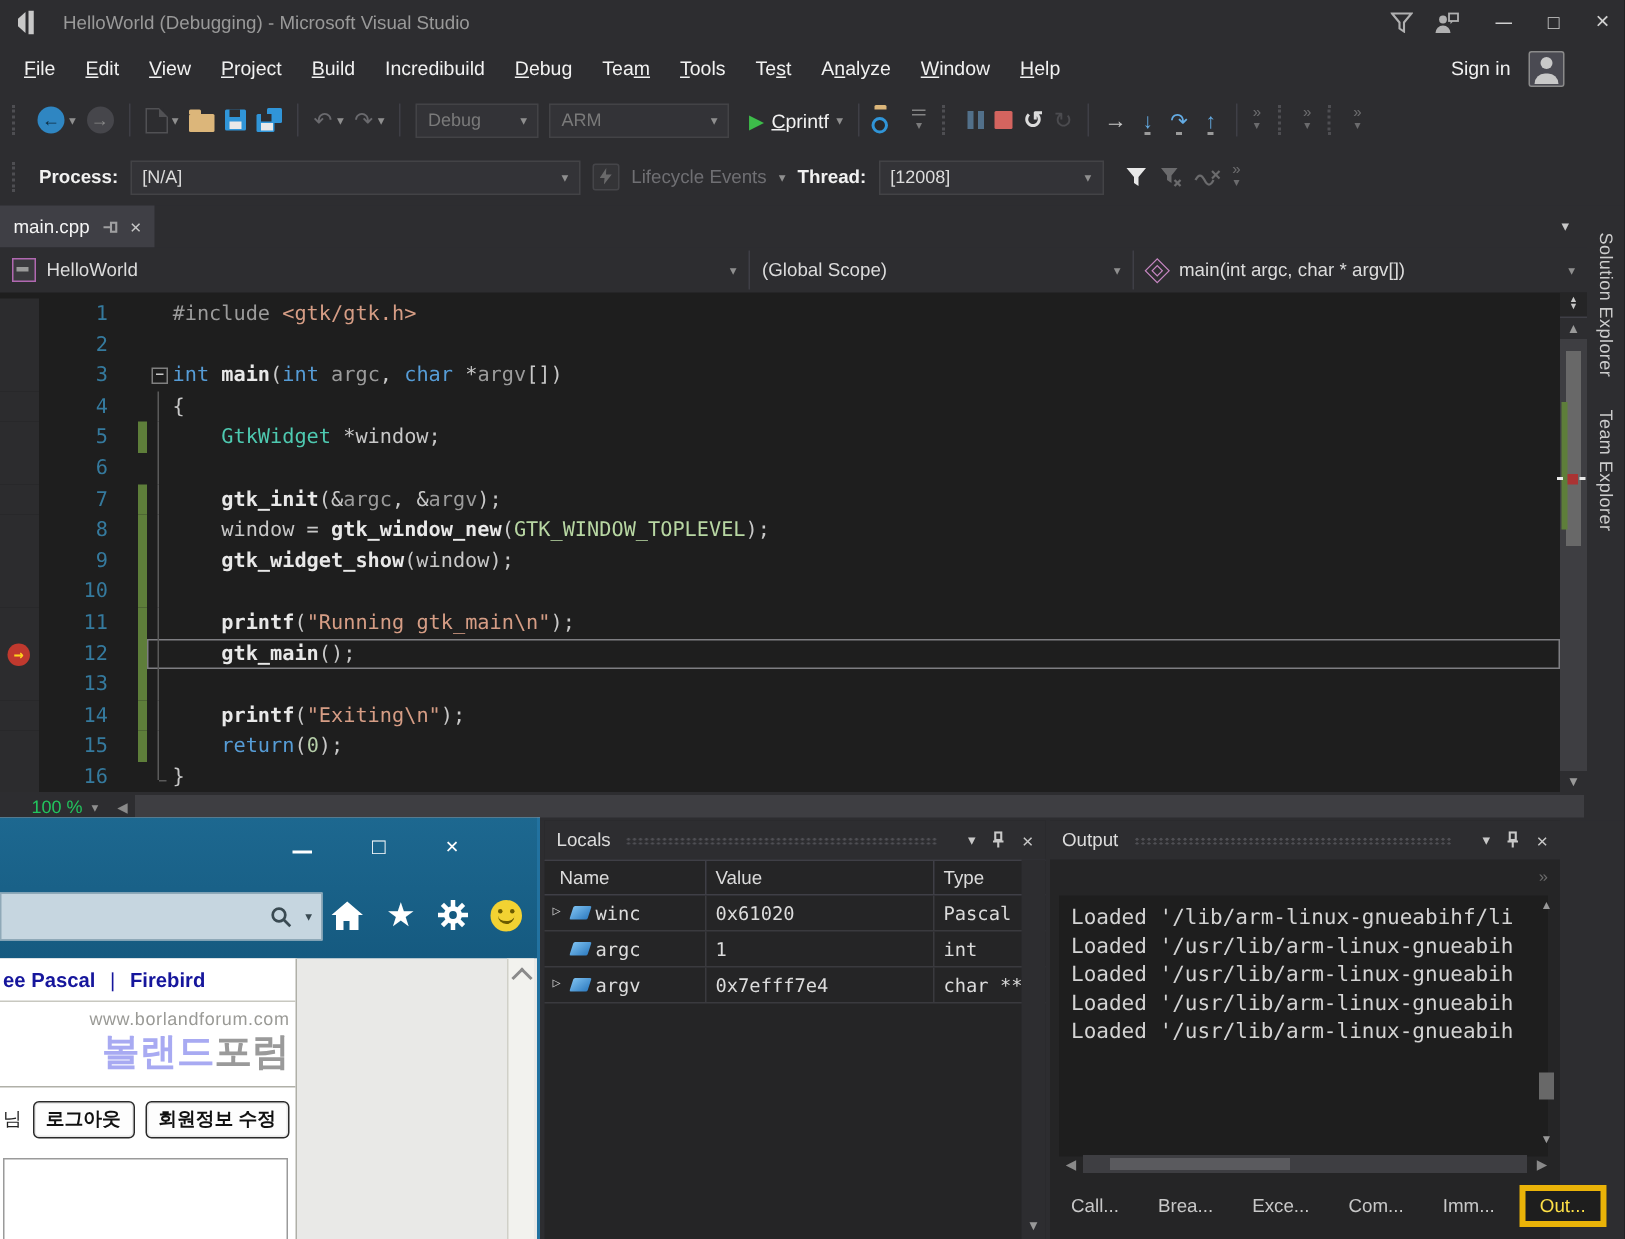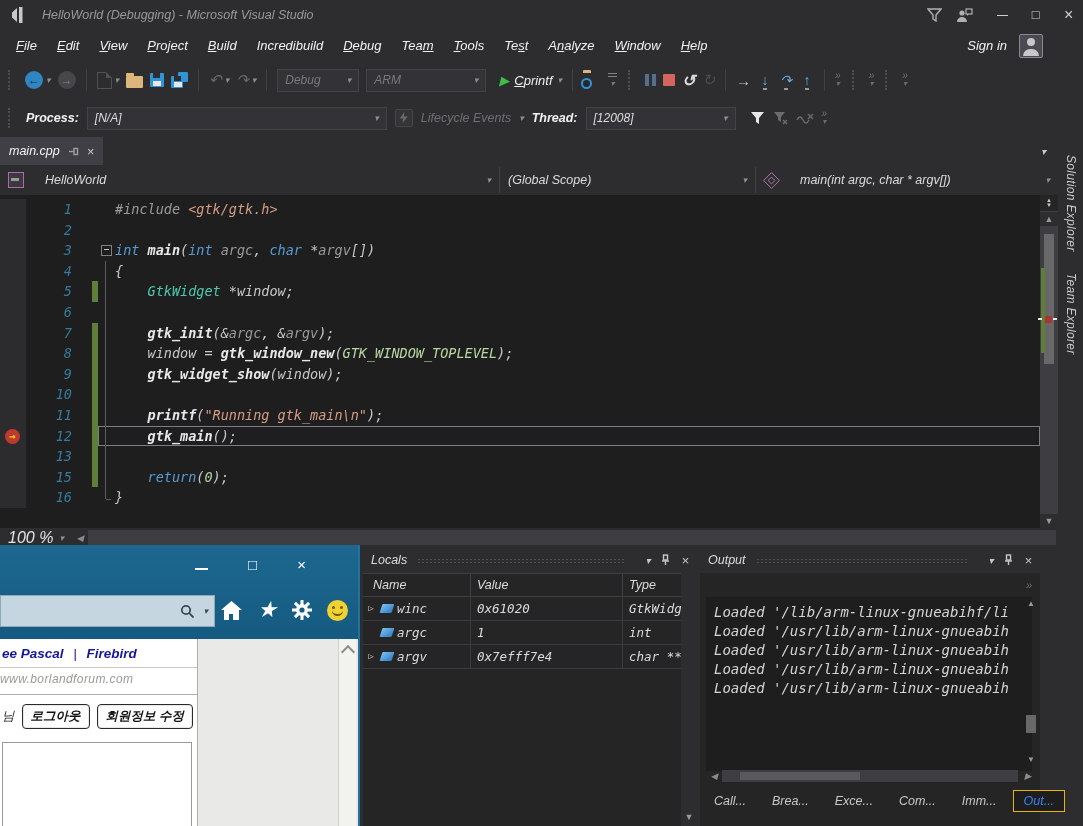--- a/index.html
+++ b/index.html
@@ -1,17 +1,17 @@
 <!DOCTYPE html>
 <html><head>
 <meta charset="utf-8">
 <style>
   html,body{margin:0;padding:0;background:#1a1a1a;}
   #app{position:relative;width:1083px;height:826px;background:#2d2d30;overflow:hidden;
-       font-family:"Liberation Sans",sans-serif;color:#c8c8c8;font-style:italic;-webkit-font-smoothing:antialiased;}
+       font-family:"Liberation Sans",sans-serif;color:#c8c8c8;-webkit-font-smoothing:antialiased;}
   .abs{position:absolute;}
   u{text-decoration:underline;}
   svg{display:block;}
 
   
   #titlebar{left:0;top:0;width:100%;height:30px;display:flex;align-items:center;}
   .vslogo{margin-left:12px;margin-right:12px;display:flex;align-items:center;}
   .title-text{font-size:12.5px;color:#999;}
   .tb-right{margin-left:auto;display:flex;align-items:center;gap:14px;margin-right:10px;}
   .ticon{opacity:.85;}
@@ -81,21 +81,21 @@
   
   #tabstrip{left:0;top:137px;width:1058px;height:28px;background:#2d2d30;display:flex;align-items:flex-end;}
   .doctab{height:28px;background:#3f3f45;display:flex;align-items:center;padding:0 9px;gap:8px;}
   .doctab .tname{font-size:12.5px;color:#f5f5f5;}
   .doctab .pin{opacity:.8;}
   .doctab .x{color:#c8c8c8;font-size:13px;}
   .docwell-caret{margin-left:auto;margin-right:12px;color:#c8c8c8;font-size:10px;align-self:center;}
 
   
   #navbar{left:0;top:165px;width:1058px;height:30px;background:#2d2d30;display:flex;align-items:center;}
-  .navcell{height:26px;display:flex;align-items:center;border-right:1px solid #3f3f46;padding:0 8px;gap:21px;box-sizing:border-box;}
+  .navcell{height:26px;display:flex;align-items:center;border-right:1px solid #3f3f46;padding:0 8px;gap:7px;box-sizing:border-box;}
   .navcell .ntext{font-size:12.5px;color:#dcdcdc;}
   .navcell .caret{margin-left:auto;}
   .proj-icon{width:14px;height:14px;border:1px solid #b168b1;position:relative;background:#3a3a3e;}
   .proj-icon::after{content:"";position:absolute;left:2px;top:5px;width:8px;height:3px;background:#9a9a9a;}
   .cube{width:13px;height:13px;border:1px solid #c586c0;transform:rotate(45deg) scale(.8);background:#2d2d30;position:relative;}
   .cube::after{content:"";position:absolute;inset:3px;border:1px solid #c586c0;}
 
   
   #editor{left:0;top:195px;width:1058px;height:333px;background:#1e1e1e;}
   #code-lines{position:absolute;left:0;top:4px;right:18px;}
@@ -126,21 +126,21 @@
   .sb-arrow{height:14px;display:flex;align-items:center;justify-content:center;font-size:9px;color:#999;}
   .sb-track{position:absolute;top:31px;bottom:14px;left:0;right:0;background:#3e3e42;}
   .sb-thumb{position:absolute;left:4px;width:10px;background:#686868;}
   .anno-green{position:absolute;left:1px;width:4px;background:#5e7e3a;}
   .anno-red{position:absolute;left:5px;width:7px;height:7px;background:#a33;}
   .anno-dash{position:absolute;width:4px;height:2px;background:#e8e8e8;}
   #ed-vscroll .sb-arrow.bottom{position:absolute;bottom:0;left:0;right:0;}
 
   
   #editorstrip{left:0;top:528px;width:1058px;height:19px;background:#2d2d30;display:flex;align-items:center;}
-  .zoomlabel{font-size:16px;color:#e5e5e5;margin-left:8px;}
+  .zoomlabel{font-size:12px;color:#22c55e;margin-left:21px;}
   #editorstrip .caret{margin:0 8px 0 6px;}
   .harrow{width:16px;text-align:center;font-size:9px;color:#8a8a8a;}
   .htrack{flex:1;height:15px;background:#3e3e42;margin-right:2px;}
 
   
   #sidetabs{right:0;top:137px;width:25px;height:420px;background:#2d2d30;display:flex;flex-direction:column;align-items:center;padding-top:18px;box-sizing:border-box;gap:22px;}
   .vtab{writing-mode:vertical-rl;font-size:12px;color:#cccccc;letter-spacing:.3px;}
 
   
   #panels{left:0;top:547px;width:100%;height:279px;background:#2d2d30;}
@@ -179,39 +179,39 @@
   .console-pad{padding:6px 0 0 8px;}
   .out-vscroll{position:absolute;right:2px;top:50px;width:14px;height:168px;}
   .out-vscroll .sb-arrow{height:12px;font-size:8px;}
   .out-vscroll .thumb{position:absolute;left:2px;top:118px;width:10px;height:18px;background:#686868;}
   .out-vscroll .down{position:absolute;bottom:0;left:0;right:0;}
   .out-hscroll{position:absolute;left:6px;top:222px;width:330px;height:14px;display:flex;align-items:center;}
   .out-hscroll .htrack{height:12px;background:#3e3e42;position:relative;}
   .out-hscroll .hthumb{position:absolute;left:18px;top:2px;width:120px;height:8px;background:#5a5a5e;}
   .ptabs{position:absolute;left:4px;top:243px;display:flex;gap:6px;align-items:center;}
   .ptab{font-size:12.5px;color:#c8c8c8;padding:3px 10px;}
-  .ptab.active{color:#3b82f6;background:#1e1e1e;border:1px solid #eab308;}
+  .ptab.active{color:#fde047;background:#1e1e1e;border:4px solid #eab308;}
 
   
   #ie{left:0;top:545px;width:360px;height:281px;z-index:30;border-right:2px solid #2272a0;box-sizing:border-box;background:#e9e9e7;}
   .ie-top{height:94px;background:linear-gradient(#1d6890,#155a80);position:relative;}
   .ie-ctl{position:absolute;top:8px;left:195px;display:flex;gap:40px;align-items:center;height:22px;}
   .ie-ctl span{color:#fff;font-size:15px;}
   .ie-minbar{display:inline-block;width:13px;height:2px;background:#fff;}
   .ie-addr{position:absolute;left:0;top:50px;width:215px;height:32px;background:#c6d6e0;border:1px solid #8fa9b8;display:flex;align-items:center;justify-content:flex-end;padding-right:6px;gap:8px;box-sizing:border-box;}
   .ie-icons{position:absolute;right:10px;top:52px;display:flex;gap:14px;align-items:center;}
   .star{color:#fff;font-size:22px;line-height:26px;}
   .smiley{width:21px;height:21px;border-radius:50%;background:#f2d232;position:relative;}
   .smiley::before{content:"";position:absolute;left:5px;top:6px;width:3px;height:3px;border-radius:50%;background:#6b5b00;box-shadow:8px 0 0 #6b5b00;}
   .smiley::after{content:"";position:absolute;left:5px;top:10px;width:11px;height:6px;border-radius:0 0 10px 10px;border-bottom:2px solid #6b5b00;box-sizing:border-box;}
   .ie-content{position:absolute;left:0;top:94px;right:0;bottom:0;background:#e9e9e7;}
   .webcol{position:absolute;left:0;top:0;width:197px;bottom:0;background:#fff;border-right:1px solid #b0b0a8;}
   .weblinks{padding:7px 0 6px 2px;border-bottom:1px solid #c8c8c0;font-size:13.5px;font-weight:bold;color:#16169c;}
   .weblinks .sep{font-weight:normal;color:#16169c;padding:0 6px;}
-  .weblogo{border-bottom:1px solid #b0b0a8;padding:4px 4px 8px 0;text-align:left;}
+  .weblogo{border-bottom:1px solid #b0b0a8;padding:4px 4px 8px 0;text-align:right;}
   .weburl{font-size:12px;color:#9a9a96;letter-spacing:.4px;}
   .logotext{font-size:25px;font-weight:bold;line-height:30px;}
   .logotext .l1{color:#a8aaf2;}
   .logotext .l2{color:#9a9a9a;}
   .webbtns{padding:9px 0 9px 2px;display:flex;align-items:center;gap:7px;}
   .websuffix{font-size:12.5px;color:#222;}
   .webbtn{font-size:12.5px;font-weight:bold;color:#111;background:#fdfdfd;border:1px solid #2a2a2a;border-radius:4px;padding:3px 8px;box-shadow:0 0 0 1px #e8e8e8 inset;}
   .webbox{margin:4px 0 0 2px;width:188px;height:110px;background:#fff;border:1px solid #9a9a9a;}
   .webscroll{position:absolute;right:2px;top:0;width:18px;bottom:0;background:#f2f2ee;border-left:1px solid #d0d0c8;display:flex;justify-content:center;padding-top:8px;box-sizing:border-box;}
   .chev{width:8px;height:8px;border-left:2px solid #8a8a8a;border-top:2px solid #8a8a8a;transform:rotate(45deg);}
@@ -541,20 +541,29 @@
           <div class="bp-col"></div>
           <div class="ln">13</div>
           <div class="chg on"></div>
           <div class="body">
             <div class="fold vline"></div>
             <pre class="code"></pre>
           </div>
         </div>
         <div class="line">
           <div class="bp-col"></div>
+          <div class="ln">14</div>
+          <div class="chg on"></div>
+          <div class="body">
+            <div class="fold vline"></div>
+            <pre class="code"><span class="tk-p">    </span><span class="tk-f">printf</span><span class="tk-p">(</span><span class="tk-s">"Exiting\n"</span><span class="tk-p">);</span></pre>
+          </div>
+        </div>
+        <div class="line">
+          <div class="bp-col"></div>
           <div class="ln">15</div>
           <div class="chg on"></div>
           <div class="body">
             <div class="fold vline"></div>
             <pre class="code"><span class="tk-p">    </span><span class="tk-k">return</span><span class="tk-p">(</span><span class="tk-n">0</span><span class="tk-p">);</span></pre>
           </div>
         </div>
         <div class="line">
           <div class="bp-col"></div>
           <div class="ln">16</div>
@@ -619,21 +628,21 @@
         <span class="gcol gc-scroll">▲</span>
       </div>
       <div>
           <div class="lrow">
             <div class="lcell lc-name">
               <span class="expander">▷</span>
               <span class="vdiamond"></span>
               <span>winc</span>
             </div>
             <div class="lcell lc-value">0x61020</div>
-            <div class="lcell lc-type">GtkWidg</div>
+            <div class="lcell lc-type">Pascal</div>
           </div>
           <div class="lrow">
             <div class="lcell lc-name">
               <span class="expander"></span>
               <span class="vdiamond"></span>
               <span>argc</span>
             </div>
             <div class="lcell lc-value">1</div>
             <div class="lcell lc-type">int</div>
           </div>
@@ -740,20 +749,23 @@
     </div>
     <div class="ie-content">
       <div class="webcol">
         <div class="weblinks">
           <span>ee Pascal</span>
           <span class="sep">|</span>
           <span>Firebird</span>
         </div>
         <div class="weblogo">
           <div class="weburl">www.borlandforum.com</div>
+          <div class="logotext">
+            <span class="l1">볼랜드</span><span class="l2">포럼</span>
+          </div>
         </div>
         <div class="webbtns">
           <span class="websuffix">님</span>
           <span class="webbtn">로그아웃</span>
           <span class="webbtn">회원정보 수정</span>
         </div>
         <div class="webbox"></div>
       </div>
       <div class="webscroll">
         <span class="chev"></span>

